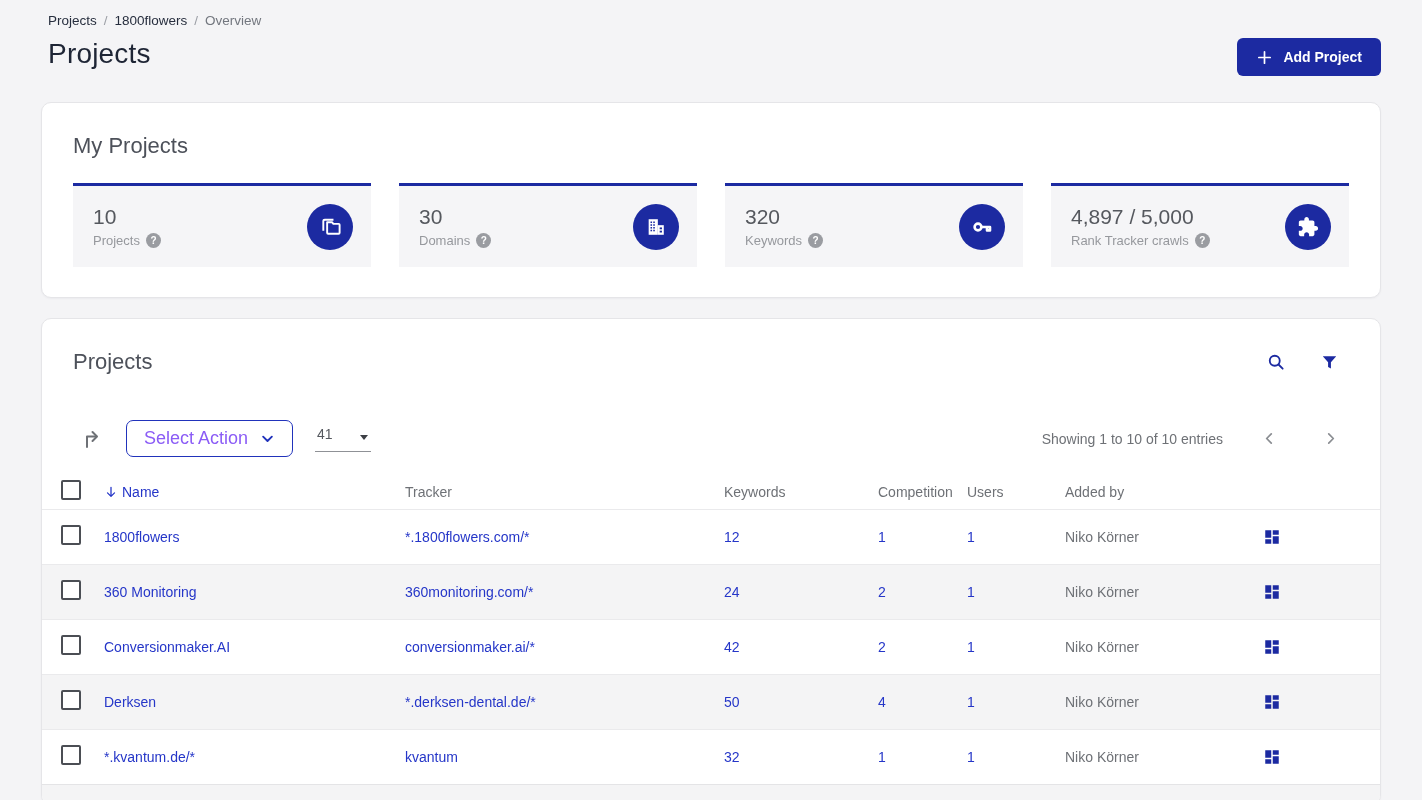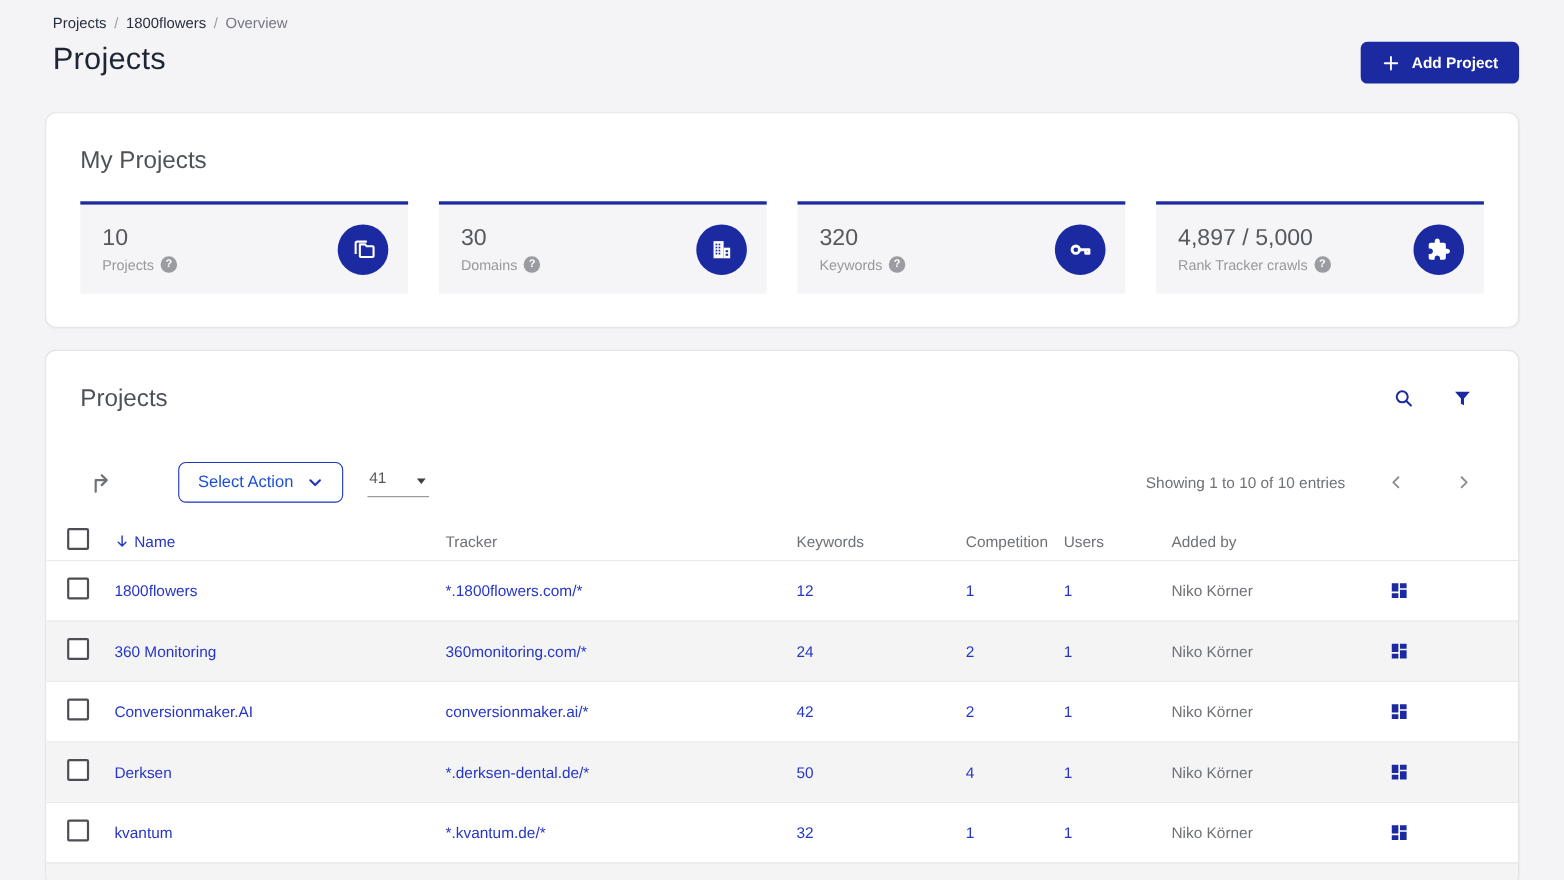--- a/index.html
+++ b/index.html
@@ -60,24 +60,23 @@
   .table-card { padding-bottom:0; height:487px; overflow:hidden; }
   .table-head-row { display:flex; justify-content:space-between; align-items:center; }
   .head-icons { display:flex; gap:34px; align-items:center; margin-right:10px; }
   .icon-btn { background:none; border:none; cursor:pointer; padding:0; display:flex; }
 
   .toolbar { margin-top:45px; display:flex; align-items:center; justify-content:space-between; }
   .toolbar-left { display:flex; align-items:center; gap:22px; }
   .export-btn { background:none; border:none; cursor:pointer; padding:0 0 0 7px; display:flex; }
   .btn-outline {
     display:inline-flex; align-items:center; gap:12px;
-    background:#fff; color:#1d4ed8; border:1px solid #2133bb; border-radius:7px;
-    height:37px; padding:0 17px; font-size:15px; font-weight:500; cursor:pointer;
+    background:#fff; color:#8b5cf6; border:1px solid #2133bb; border-radius:7px;
+    height:37px; padding:0 17px; font-size:18px; font-weight:500; cursor:pointer;
     font-family:inherit;
-    margin-left:36px;
   }
   .page-size {
     position:relative; width:56px; border-bottom:1px solid #8f9196;
     height:26px; display:flex; align-items:flex-start; cursor:pointer;
     font-size:14px; color:#55585e; padding-left:2px;
   }
   .page-size .tri {
     position:absolute; right:3px; top:9px; width:0; height:0;
     border-left:4px solid transparent; border-right:4px solid transparent; border-top:5px solid #3c3f45;
   }
@@ -352,22 +351,22 @@
       <button class="dash-btn">
         <svg width="18" height="18" viewBox="0 0 24 24" fill="#1c2aa1">
           <path d="M3 13h8V3H3v10zm0 8h8v-6H3v6zm10 0h8V11h-8v10zm0-18v6h8V3h-8z"></path>
         </svg>
       </button>
     </div>
   </div>
 
   <div class="trow">
     <div><span class="checkbox"></span></div>
+    <a class="cell link">*.kvantum.de/*</a>
     <a class="cell link">kvantum</a>
-    <a class="cell link">*.kvantum.de/*</a>
     <a class="cell link">32</a>
     <a class="cell link">1</a>
     <a class="cell link">1</a>
     <div class="cell muted">Niko Körner</div>
     <div>
       <button class="dash-btn">
         <svg width="18" height="18" viewBox="0 0 24 24" fill="#1c2aa1">
           <path d="M3 13h8V3H3v10zm0 8h8v-6H3v6zm10 0h8V11h-8v10zm0-18v6h8V3h-8z"></path>
         </svg>
       </button>

